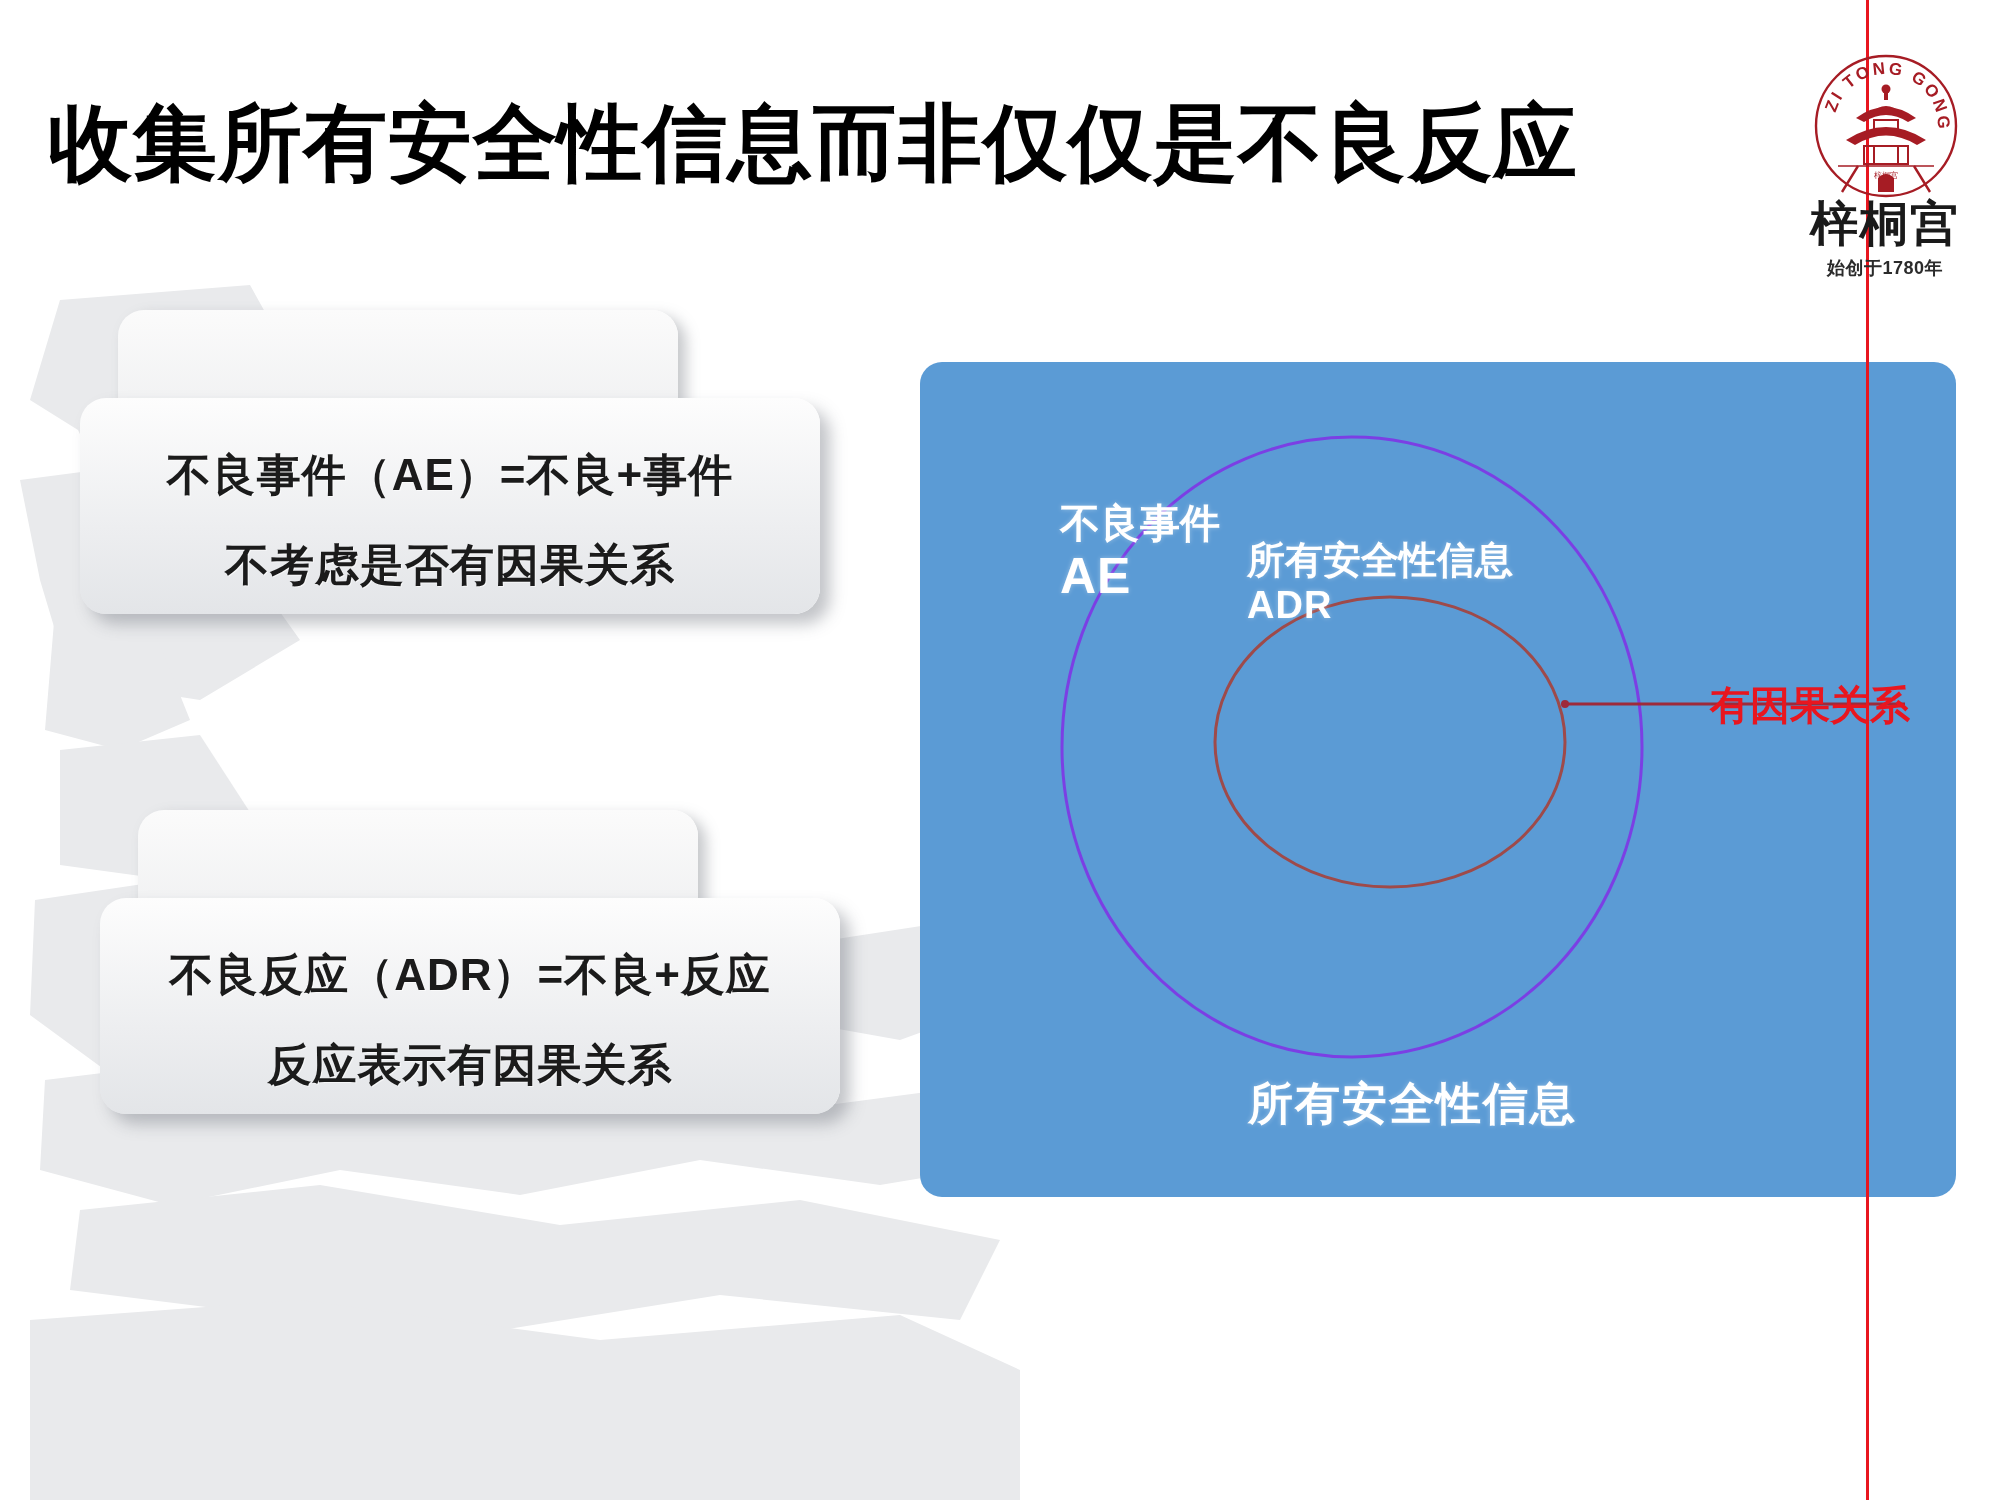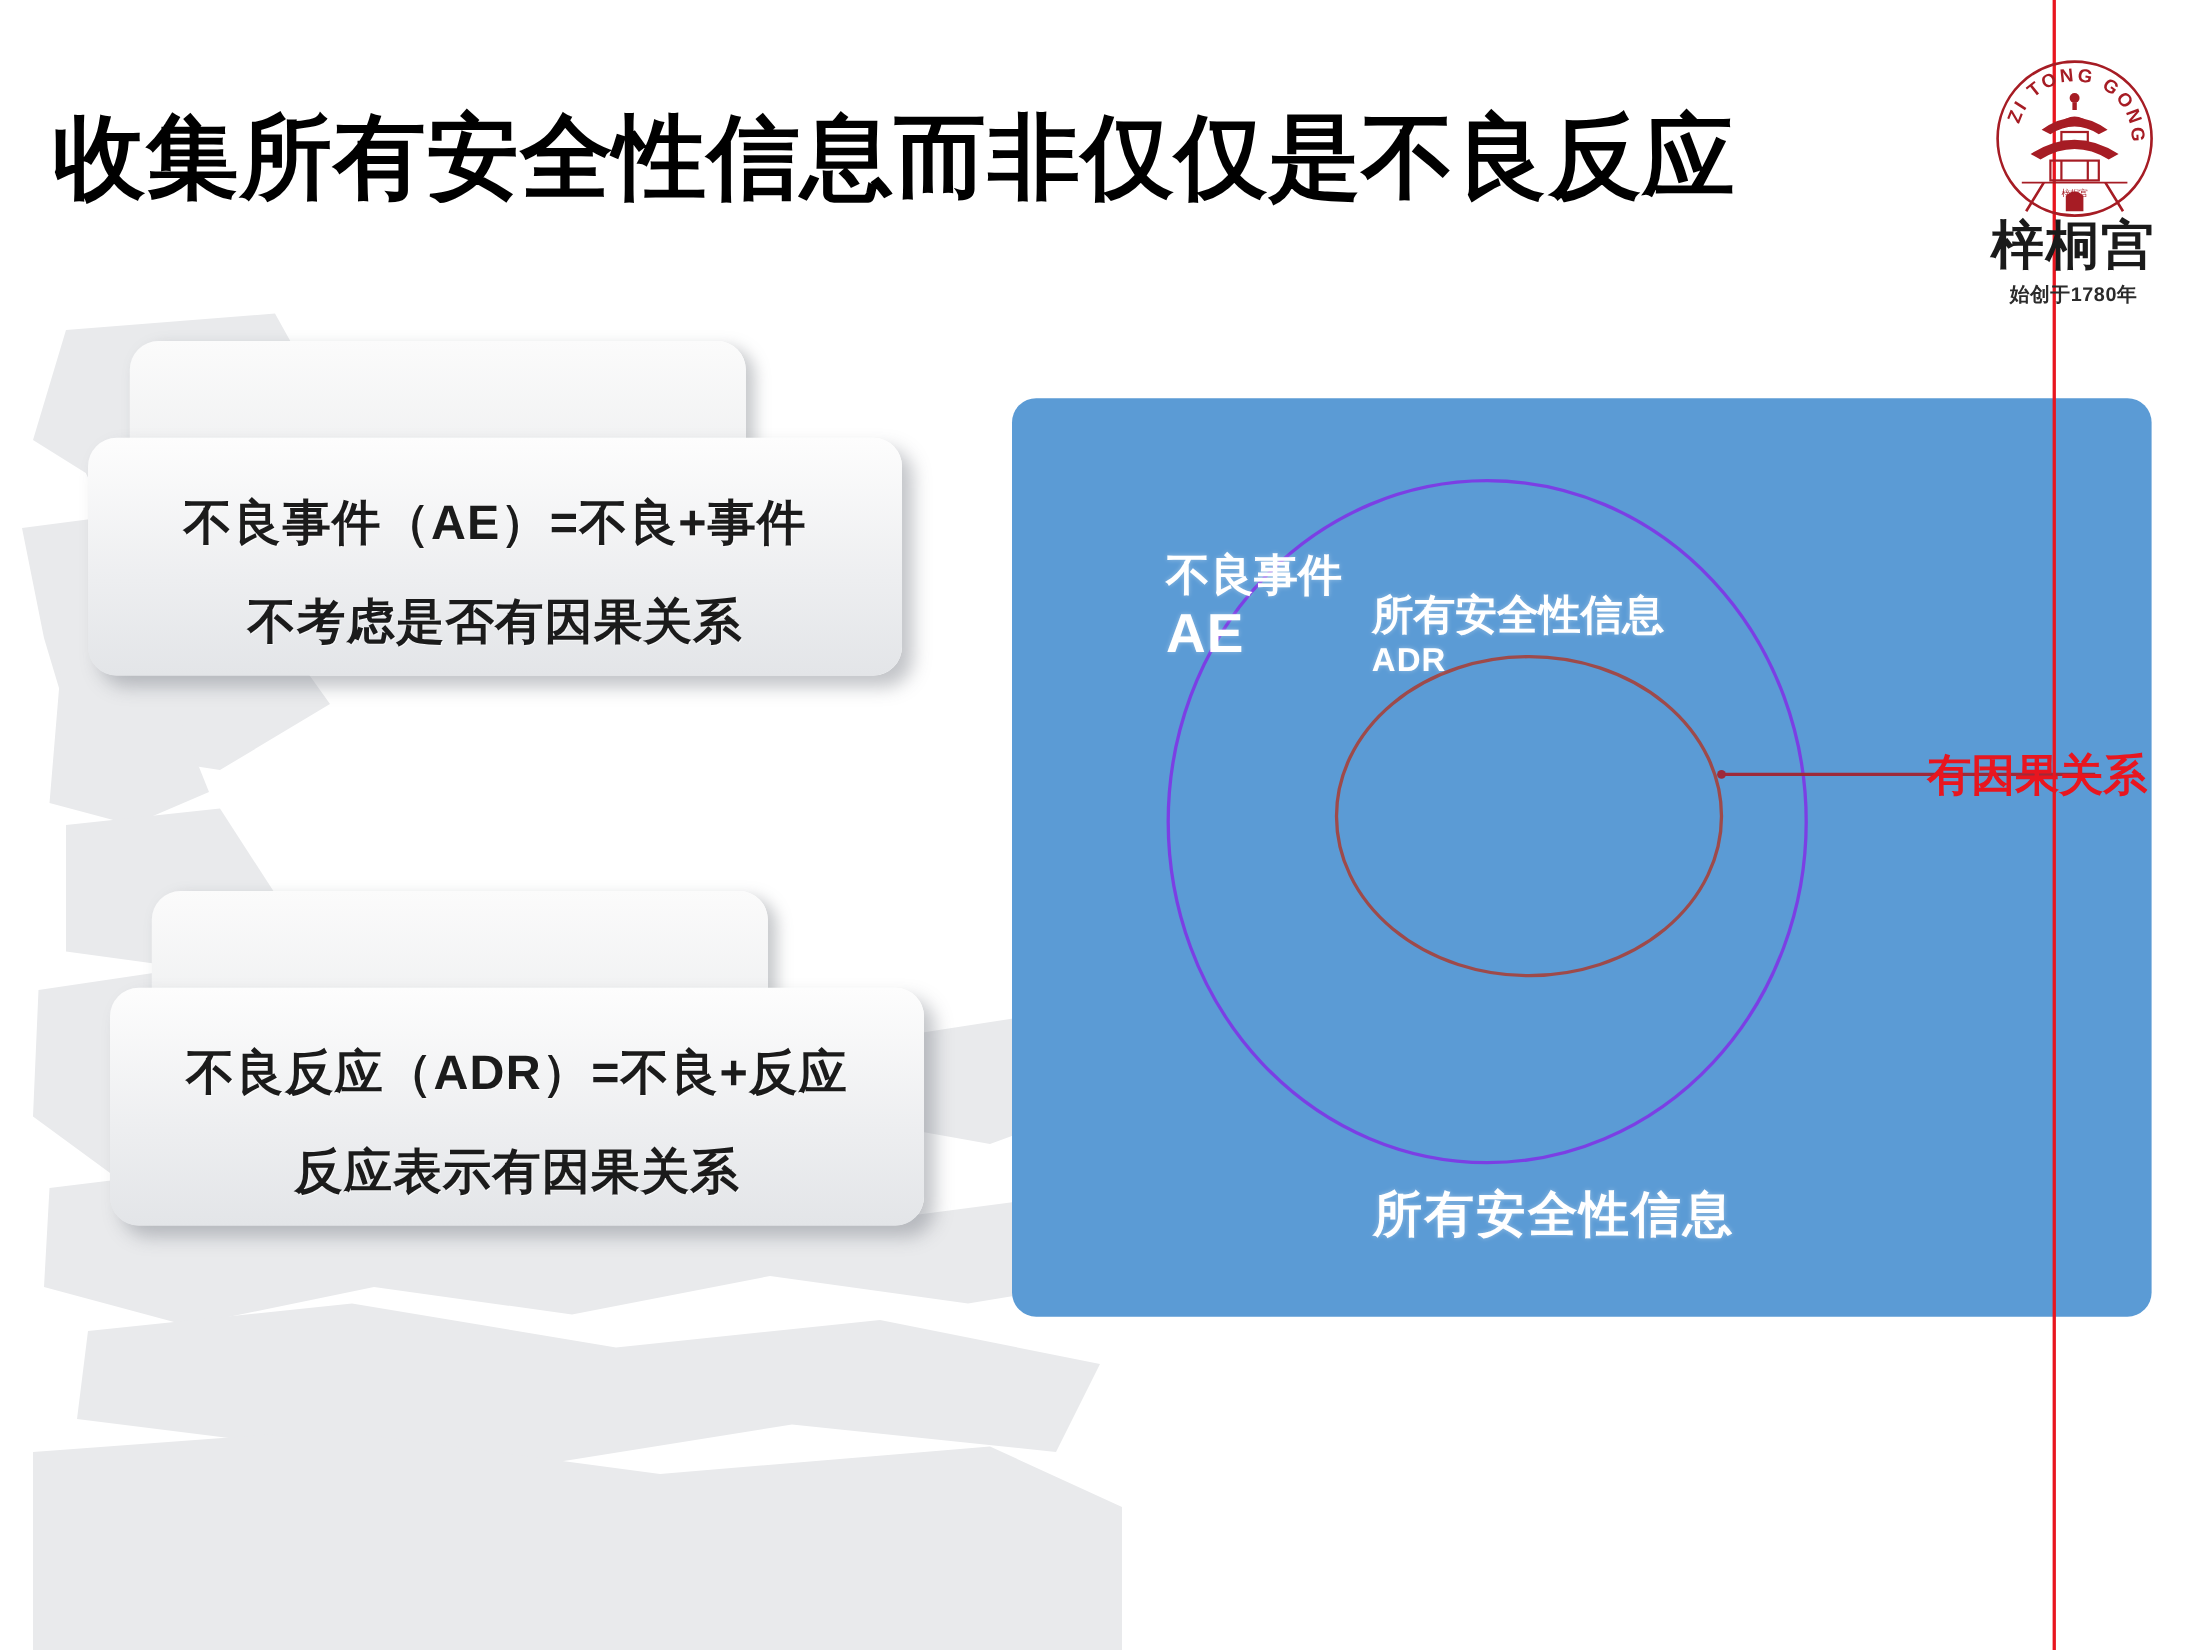--- a/index.html
+++ b/index.html
@@ -97,27 +97,27 @@
   .venn-svg { position: absolute; left: 0; top: 0; width: 985px; height: 835px; }
 
   .venn-label {
     position: absolute; color: #ffffff; font-weight: bold;
     text-shadow: 0 0 5px rgba(255,255,255,0.35);
     line-height: 1.18; z-index: 2;
   }
   #label-ae        { left: 140px; top: 138px; font-size: 40px; }
   #label-ae .sub   { font-size: 50px; font-weight: bold; letter-spacing: 1px; }
   #label-adr       { left: 327px; top: 176px; font-size: 38px; }
-  #label-adr .sub  { font-size: 30px; font-weight: bold; letter-spacing: 1px; }
+  #label-adr .sub  { font-size: 38px; font-weight: bold; letter-spacing: 1px; }
   #label-all       { left: 0; top: 715px; width: 985px; text-align: center;
                      font-size: 45px; letter-spacing: 2px; }
   #label-causal    {
     left: 790px; top: 185px; width: 240px;
     color: #e8161f; font-size: 40px; font-weight: bold;
-    text-shadow: none; white-space: nowrap; margin-left: 42px;
+    text-shadow: none; white-space: nowrap;
   }
   
   #label-causal { top: 320px; }
 </style>
 </head>
 <body>
 
 <div class="slide">
 
   <svg class="watermark" viewBox="0 0 1060 1220" preserveAspectRatio="none" aria-hidden="true">

